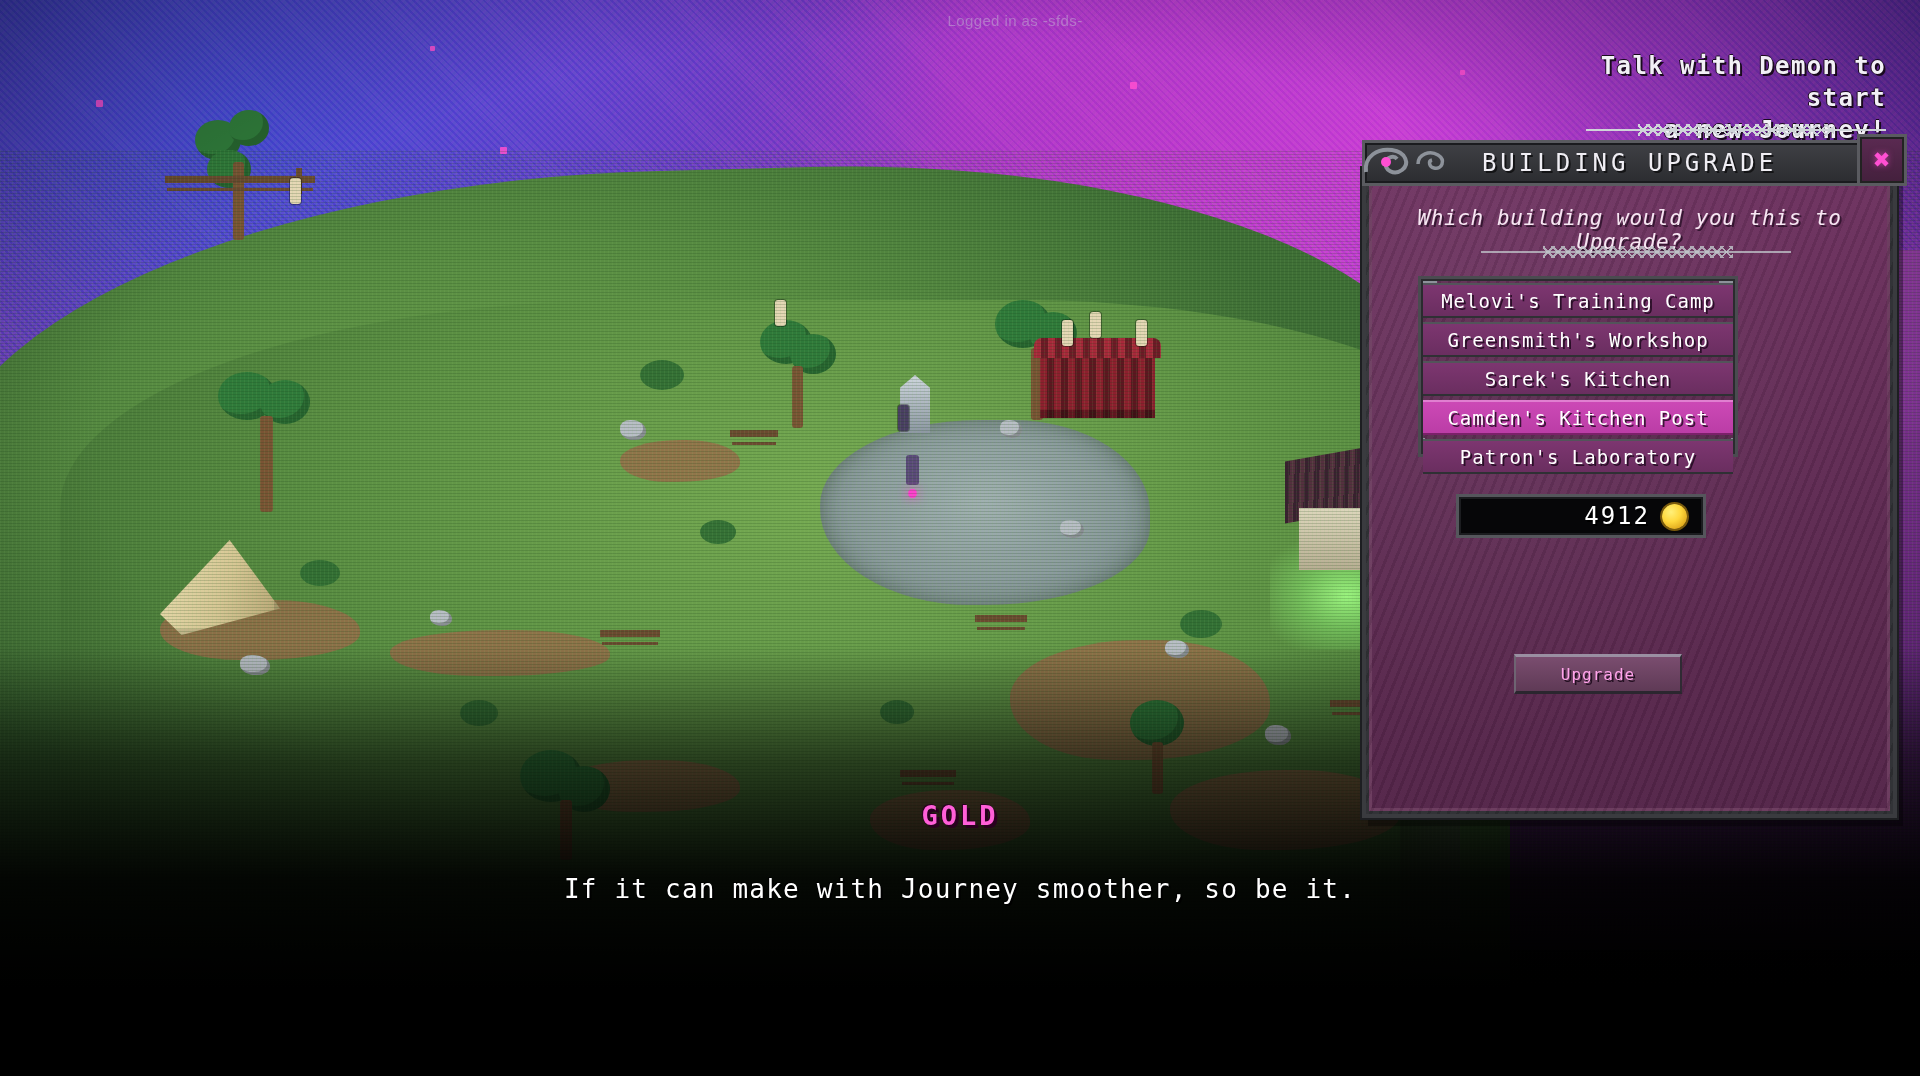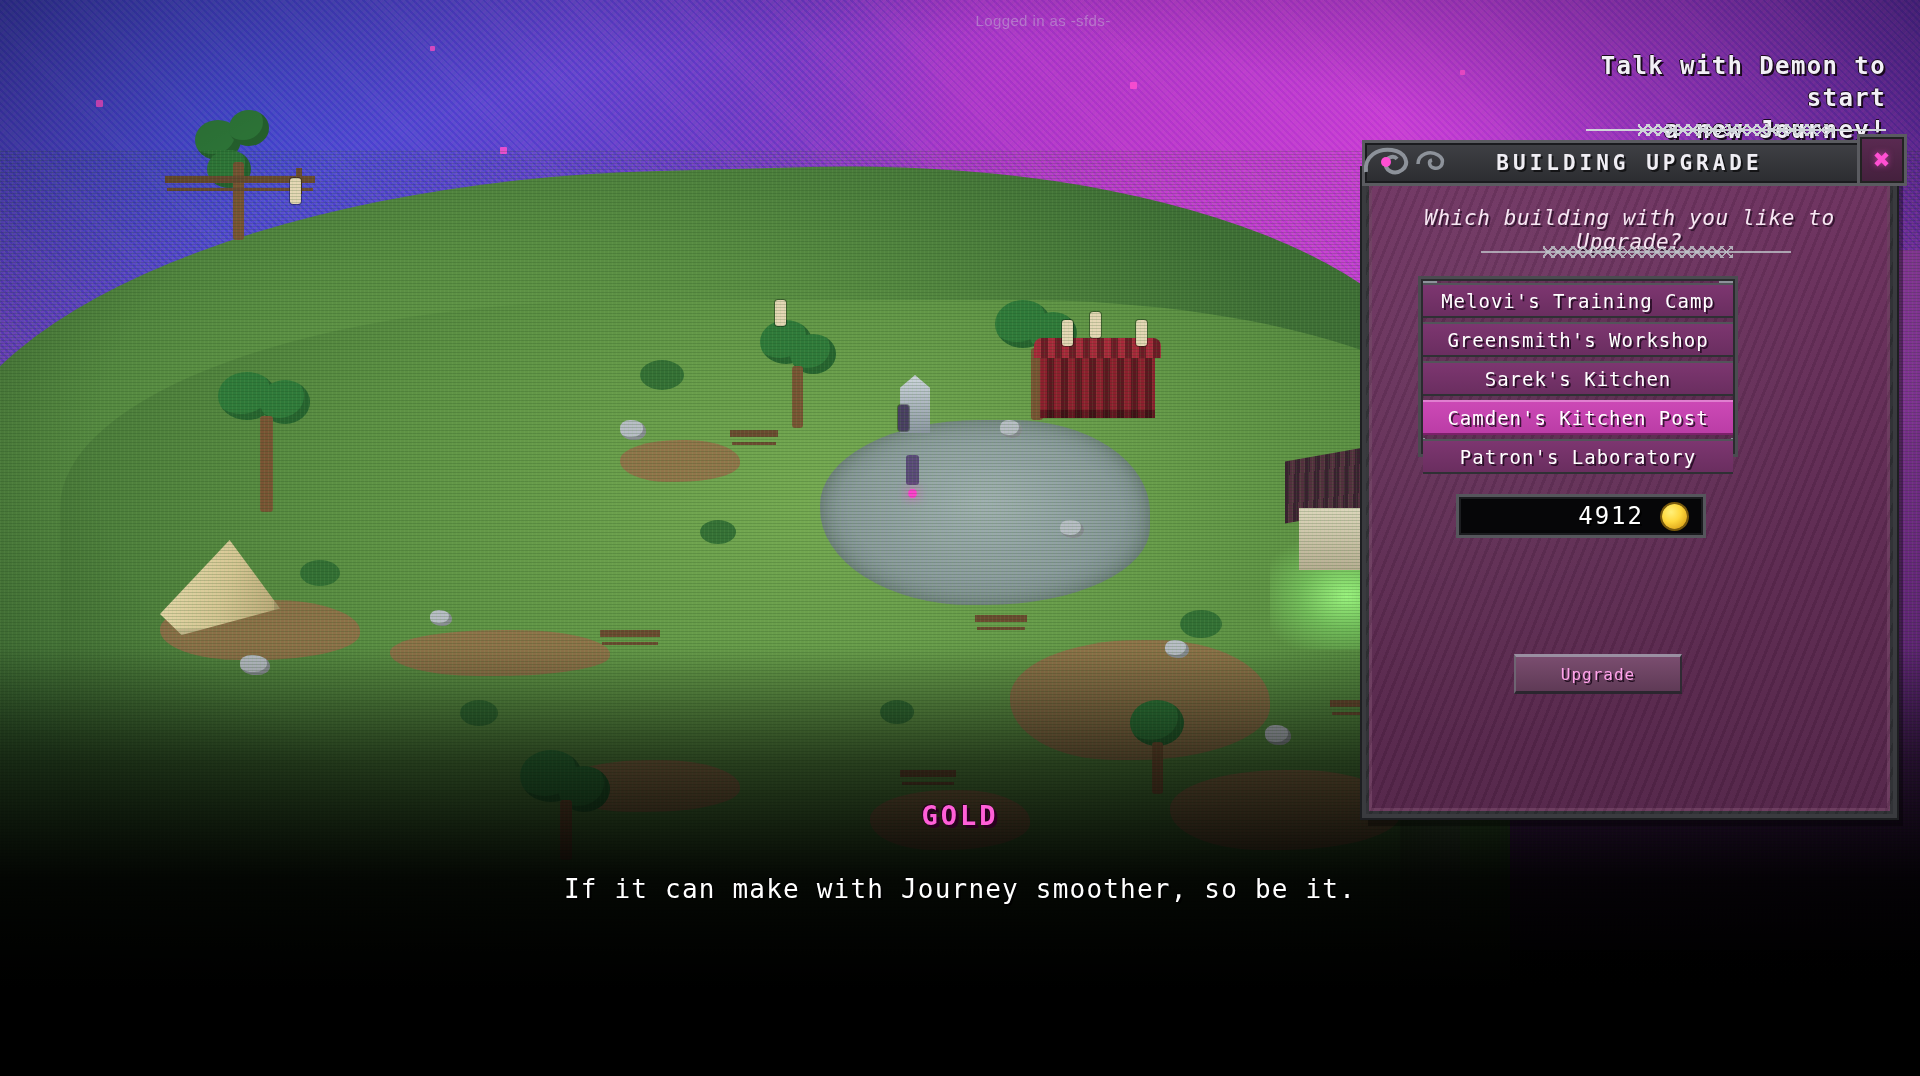--- a/index.html
+++ b/index.html
@@ -136,21 +136,21 @@
     pointer-events:none;
   }
   .vignette-sides {
     position:absolute; left:0; top:0; width:1920px; height:1076px;
     background:radial-gradient(ellipse 78% 70% at 48% 42%, rgba(0,0,0,0) 55%, rgba(0,0,0,.45) 100%);
     pointer-events:none;
   }
 
   
   .login-note {
-    position:absolute; left:928px; top:12px; width:230px; text-align:center;
+    position:absolute; left:900px; top:12px; width:230px; text-align:center;
     font-family:"Liberation Sans",sans-serif; font-size:15px; color:rgba(200,195,215,.45);
     letter-spacing:.4px;
   }
   .hint {
     position:absolute; right:34px; top:50px; width:370px; text-align:right;
     color:#f2f0f6; font-size:24px; line-height:32px; letter-spacing:1.4px;
     text-shadow:2px 2px 0 #1a0a1e, -1px 0 0 #1a0a1e, 0 -1px 0 #1a0a1e;
     font-weight:bold;
   }
   .hint .l2 { display:block; }
@@ -196,21 +196,21 @@
     pointer-events:none;
   }
   .titlebar {
     position:absolute; left:-4px; top:-32px; width:535px; height:46px;
     background:linear-gradient(180deg,#3f4045 0%,#2b2c30 100%);
     border:3px solid #5a5b60;
     box-shadow:inset 0 0 0 2px #1a1b1e;
     display:flex; align-items:center; justify-content:center;
   }
   .title-text {
-    color:#f0eef4; font-size:21px; letter-spacing:4px; font-weight:bold;
+    color:#f0eef4; font-size:24px; letter-spacing:4px; font-weight:normal;
     text-shadow:2px 2px 0 #141416;
   }
   .swirl { position:absolute; left:-6px; top:-30px; width:120px; height:44px; }
   .close-btn {
     position:absolute; right:-14px; top:-38px; width:50px; height:52px;
     background:linear-gradient(180deg,#5b2a52,#43203c);
     border:3px solid #5a5b60;
     box-shadow:inset 0 0 0 2px #222;
     display:flex; align-items:center; justify-content:center; cursor:pointer;
   }
@@ -252,21 +252,21 @@
   .list-item:last-child { margin-bottom:12px; }
   .list-item.selected {
     background:linear-gradient(180deg,#cc49b6,#bb3da6);
     border-top:2px solid #e07fd0; border-bottom:2px solid #7a2169;
   }
 
   .gold-box {
     position:absolute; left:90px; top:322px; width:250px; height:44px;
     background:#060608; border:3px solid #55565c;
     box-shadow:inset 0 0 0 2px #1b1c1f;
-    display:flex; align-items:center; justify-content:flex-end; gap:18px;
+    display:flex; align-items:center; justify-content:flex-end; gap:12px;
     padding-right:16px;
   }
   .gold-val { color:#ffffff; font-size:24px; letter-spacing:2px; text-shadow:2px 2px 0 #000; }
   .coin {
     width:25px; height:25px; border-radius:50%;
     background:radial-gradient(circle at 36% 32%, #fff07a 0%, #ffd83d 42%, #e0a81c 78%, #a97a10 100%);
     box-shadow:0 0 0 2px #7a5a0c;
   }
 
   .desc-box {
@@ -432,21 +432,21 @@
     <svg class="swirl" viewBox="0 0 120 44">
       <path d="M6 30 C4 14 18 6 32 8 C46 10 50 22 42 28 C34 34 24 28 26 20 C27 15 34 13 37 17" fill="none" stroke="#8d929a" stroke-width="4"></path>
       <path d="M58 22 C58 12 70 8 78 13 C86 18 82 28 74 26 C69 25 68 19 72 18" fill="none" stroke="#8d929a" stroke-width="3.5"></path>
       <circle cx="26" cy="20" r="5" fill="#ff4fd2"></circle>
     </svg>
 
     <div class="close-btn">
       <span class="close-x">✖</span>
     </div>
 
-    <div class="panel-q">Which building with you like to Upgrade?</div>
+    <div class="panel-q">Which building would you this to Upgrade?</div>
     <div class="panel-div">
       <div class="bar"></div>
       <div class="zig"></div>
     </div>
 
     <div class="list-frame">
       <div class="corner tl"></div>
       <div class="corner tr"></div>
       <div class="corner bl"></div>
       <div class="corner br"></div>

